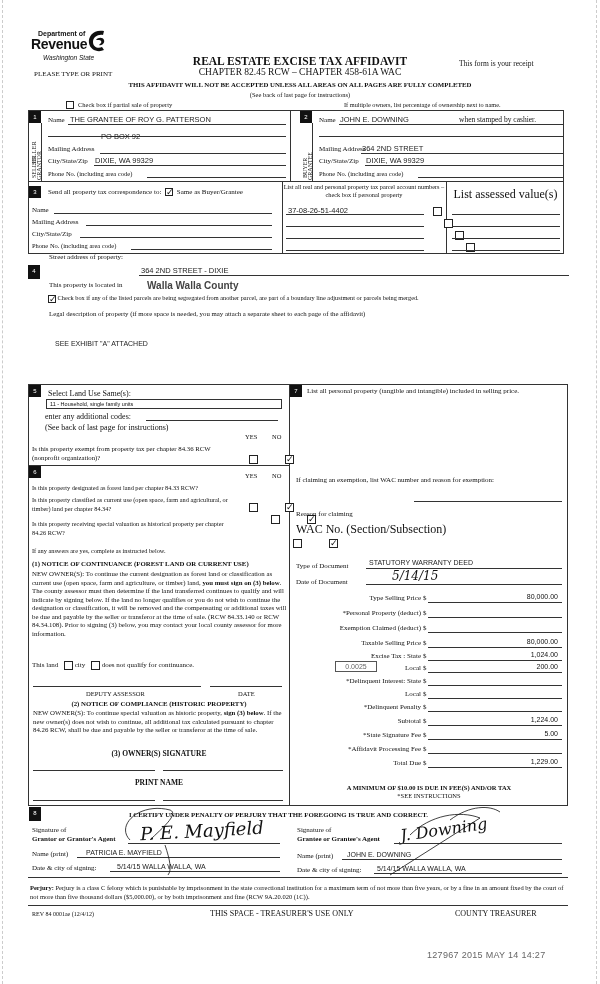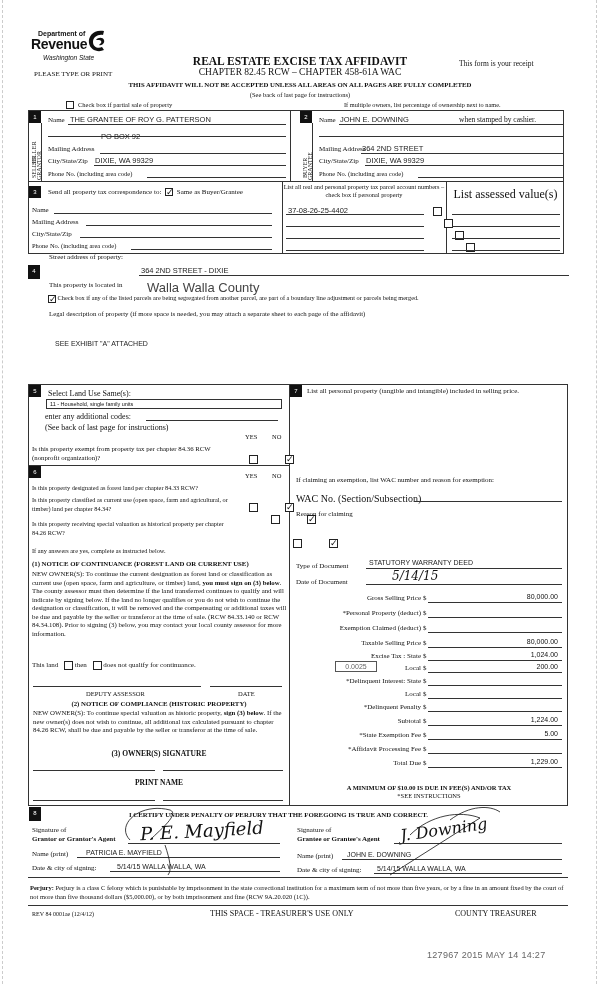--- a/index.html
+++ b/index.html
@@ -119,21 +119,21 @@
   <div class="line" style="left:86px;top:225px;width:186px;"></div>
   <div class="abs serif" style="left:32px;top:230px;font-size:7px;">City/State/Zip</div>
   <div class="line" style="left:80px;top:237px;width:192px;"></div>
   <div class="abs serif" style="left:32px;top:242px;font-size:6.5px;">Phone No. (including area code)</div>
   <div class="line" style="left:131px;top:249px;width:141px;"></div>
 
   <div class="abs serif center" style="left:283px;top:183px;width:162px;font-size:6.3px;line-height:8px;">List all real and personal property tax parcel account numbers – check box if personal property</div>
   <div class="abs serif center" style="left:447px;top:187px;width:117px;font-size:12px;">List assessed value(s)</div>
 
   
-  <div class="abs fill" style="left:288px;top:206px;">37-08-26-25-4402</div>
+  <div class="abs fill" style="left:288px;top:206px;">37-08-26-51-4402</div>
   <div class="line" style="left:286px;top:214px;width:138px;"></div>
   <span class="cb abs" style="left:433px;top:206px;"></span>
   <div class="line" style="left:452px;top:214px;width:108px;"></div>
 
   <div class="line" style="left:286px;top:226px;width:138px;"></div>
   <span class="cb abs" style="left:433px;top:218px;"></span>
   <div class="line" style="left:452px;top:226px;width:108px;"></div>
 
   <div class="line" style="left:286px;top:238px;width:138px;"></div>
   <span class="cb abs" style="left:433px;top:230px;"></span>
@@ -143,21 +143,21 @@
   <span class="cb abs" style="left:433px;top:242px;"></span>
   <div class="line" style="left:452px;top:250px;width:108px;"></div>
 </div>
 
 <div>
   <div class="numbox" style="left:28px;top:265px;height:14px;">4</div>
   <div class="abs serif" style="left:49px;top:253px;font-size:7px;">Street address of property:</div>
   <div class="abs fill" style="left:141px;top:266px;">364 2ND STREET - DIXIE</div>
   <div class="line" style="left:139px;top:275px;width:430px;"></div>
   <div class="abs serif" style="left:49px;top:281px;font-size:7px;">This property is located in</div>
-  <div class="abs sans" style="left:147px;top:280px;font-size:13px;color:#444;">Walla Walla County</div>
+  <div class="abs sans" style="left:147px;top:280px;font-size:10px;color:#444;font-weight:bold;">Walla Walla County</div>
   <div class="abs serif" style="left:48px;top:294px;font-size:6.3px;">
     <span class="cb checked" style="width:8px;height:8px;"></span>
     <span>Check box if any of the listed parcels are being segregated from another parcel, are part of a boundary line adjustment or parcels being merged.</span>
   </div>
   <div class="abs serif" style="left:49px;top:310px;font-size:6.8px;">Legal description of property (if more space is needed, you may attach a separate sheet to each page of the affidavit)</div>
   <div class="abs fill" style="left:55px;top:340px;font-size:7px;">SEE EXHIBIT "A" ATTACHED</div>
 </div>
 
 <div class="abs" style="left:28px;top:384px;width:540px;height:422px;border:1px solid #333;"></div>
 <div class="vline" style="left:289px;top:384px;height:422px;"></div>
@@ -196,21 +196,21 @@
 
   <div class="abs serif" style="left:32px;top:547px;font-size:6.3px;">If any answers are yes, complete as instructed below.</div>
   <div class="abs serif bold" style="left:32px;top:560px;font-size:6.8px;">(1) NOTICE OF CONTINUANCE  (FOREST LAND OR CURRENT USE)</div>
   <div class="abs serif" style="left:32px;top:570px;width:255px;font-size:6.8px;line-height:8.5px;">
     <span>NEW OWNER(S): To continue the current designation as forest land or classification as current use (open space, farm and agriculture, or timber) land,</span>
     <span class="bold">you must sign on (3) below</span><span>. The county assessor must then determine if the land transferred continues to qualify and will indicate by signing below. If the land no longer qualifies or you do not wish to continue the designation or classification, it will be removed and the compensating or additional taxes will be due and payable by the seller or transferor at the time of sale. (RCW 84.33.140 or RCW 84.34.108). Prior to signing (3) below, you may contact your local county assessor for more information.</span>
   </div>
   <div class="abs serif" style="left:32px;top:661px;font-size:7px;">
     <span>This land</span>
     <span class="cb" style="margin-left:4px;"></span>
-    <span>then</span>
+    <span>city</span>
     <span class="cb" style="margin-left:4px;"></span>
     <span>does not qualify for continuance.</span>
   </div>
   <div class="line" style="left:33px;top:686px;width:168px;"></div>
   <div class="line" style="left:210px;top:686px;width:72px;"></div>
   <div class="abs serif" style="left:86px;top:690px;font-size:6.5px;">DEPUTY ASSESSOR</div>
   <div class="abs serif" style="left:238px;top:690px;font-size:6.5px;">DATE</div>
   <div class="abs serif bold center" style="left:30px;top:700px;width:258px;font-size:6.8px;">(2) NOTICE OF COMPLIANCE (HISTORIC PROPERTY)</div>
   <div class="abs serif" style="left:33px;top:709px;width:255px;font-size:6.8px;line-height:8.5px;">
     <span>NEW OWNER(S): To continue special valuation as historic property,</span>
@@ -222,33 +222,33 @@
   <div class="abs serif bold center" style="left:30px;top:778px;width:258px;font-size:7.5px;">PRINT NAME</div>
   <div class="line" style="left:33px;top:800px;width:122px;"></div>
   <div class="line" style="left:163px;top:800px;width:120px;"></div>
 </div>
 
 <div>
   <div class="numbox" style="left:290px;top:385px;">7</div>
   <div class="abs serif" style="left:307px;top:386px;width:250px;font-size:7px;line-height:11px;">List all  personal property (tangible and intangible) included in selling price.</div>
   <div class="hline" style="left:289px;top:465px;width:0px;"></div>
   <div class="abs serif" style="left:296px;top:476px;font-size:7px;">If claiming an exemption, list WAC number and reason for exemption:</div>
-  <div class="abs serif" style="left:296px;top:493px;font-size:10px;">WAC No. (Section/Subsection)</div>
+  <div class="abs serif" style="left:296px;top:522px;font-size:12px;">WAC No. (Section/Subsection)</div>
   <div class="line" style="left:414px;top:501px;width:148px;"></div>
   <div class="abs serif" style="left:296px;top:510px;font-size:7px;">Reason for claiming</div>
 
   <div class="abs serif" style="left:296px;top:562px;font-size:7px;">Type of Document</div>
   <div class="abs fill" style="left:369px;top:559px;font-size:7px;">STATUTORY WARRANTY DEED</div>
   <div class="line" style="left:366px;top:568px;width:196px;"></div>
   <div class="abs serif" style="left:296px;top:578px;font-size:7px;">Date of Document</div>
   <div class="abs sig" style="left:392px;top:569px;font-size:12px;">5/14/15</div>
   <div class="line" style="left:366px;top:584px;width:196px;"></div>
 
   <div>
-    <div class="abs serif right" style="left:296px;top:594px;width:125px;font-size:7px;">Gross Selling Price</div>
+    <div class="abs serif right" style="left:296px;top:594px;width:125px;font-size:7px;">Type Selling Price</div>
     <div class="abs serif" style="left:423px;top:594px;font-size:7px;">$</div>
     <div class="amount" style="left:430px;top:593px;width:128px;">80,000.00</div>
     <div class="line" style="left:428px;top:602px;width:134px;"></div>
 
     <div class="abs serif right" style="left:296px;top:609px;width:125px;font-size:7px;">*Personal Property (deduct)</div>
     <div class="abs serif" style="left:423px;top:609px;font-size:7px;">$</div>
     <div class="line" style="left:428px;top:617px;width:134px;"></div>
 
     <div class="abs serif right" style="left:296px;top:624px;width:125px;font-size:7px;">Exemption Claimed (deduct)</div>
     <div class="abs serif" style="left:423px;top:624px;font-size:7px;">$</div>
@@ -280,21 +280,21 @@
 
     <div class="abs serif right" style="left:296px;top:703px;width:125px;font-size:7px;">*Delinquent Penalty</div>
     <div class="abs serif" style="left:423px;top:703px;font-size:7px;">$</div>
     <div class="line" style="left:428px;top:711px;width:134px;"></div>
 
     <div class="abs serif right" style="left:296px;top:717px;width:125px;font-size:7px;">Subtotal</div>
     <div class="abs serif" style="left:423px;top:717px;font-size:7px;">$</div>
     <div class="amount" style="left:430px;top:716px;width:128px;">1,224.00</div>
     <div class="line" style="left:428px;top:725px;width:134px;"></div>
 
-    <div class="abs serif right" style="left:296px;top:731px;width:125px;font-size:7px;">*State Exemption Fee</div>
+    <div class="abs serif right" style="left:296px;top:731px;width:125px;font-size:7px;">*State Signature Fee</div>
     <div class="abs serif" style="left:423px;top:731px;font-size:7px;">$</div>
     <div class="amount" style="left:430px;top:730px;width:128px;">5.00</div>
     <div class="line" style="left:428px;top:739px;width:134px;"></div>
 
     <div class="abs serif right" style="left:296px;top:745px;width:125px;font-size:7px;">*Affidavit Processing Fee</div>
     <div class="abs serif" style="left:423px;top:745px;font-size:7px;">$</div>
     <div class="line" style="left:428px;top:753px;width:134px;"></div>
 
     <div class="abs serif right" style="left:296px;top:759px;width:125px;font-size:7px;">Total Due</div>
     <div class="abs serif" style="left:423px;top:759px;font-size:7px;">$</div>

